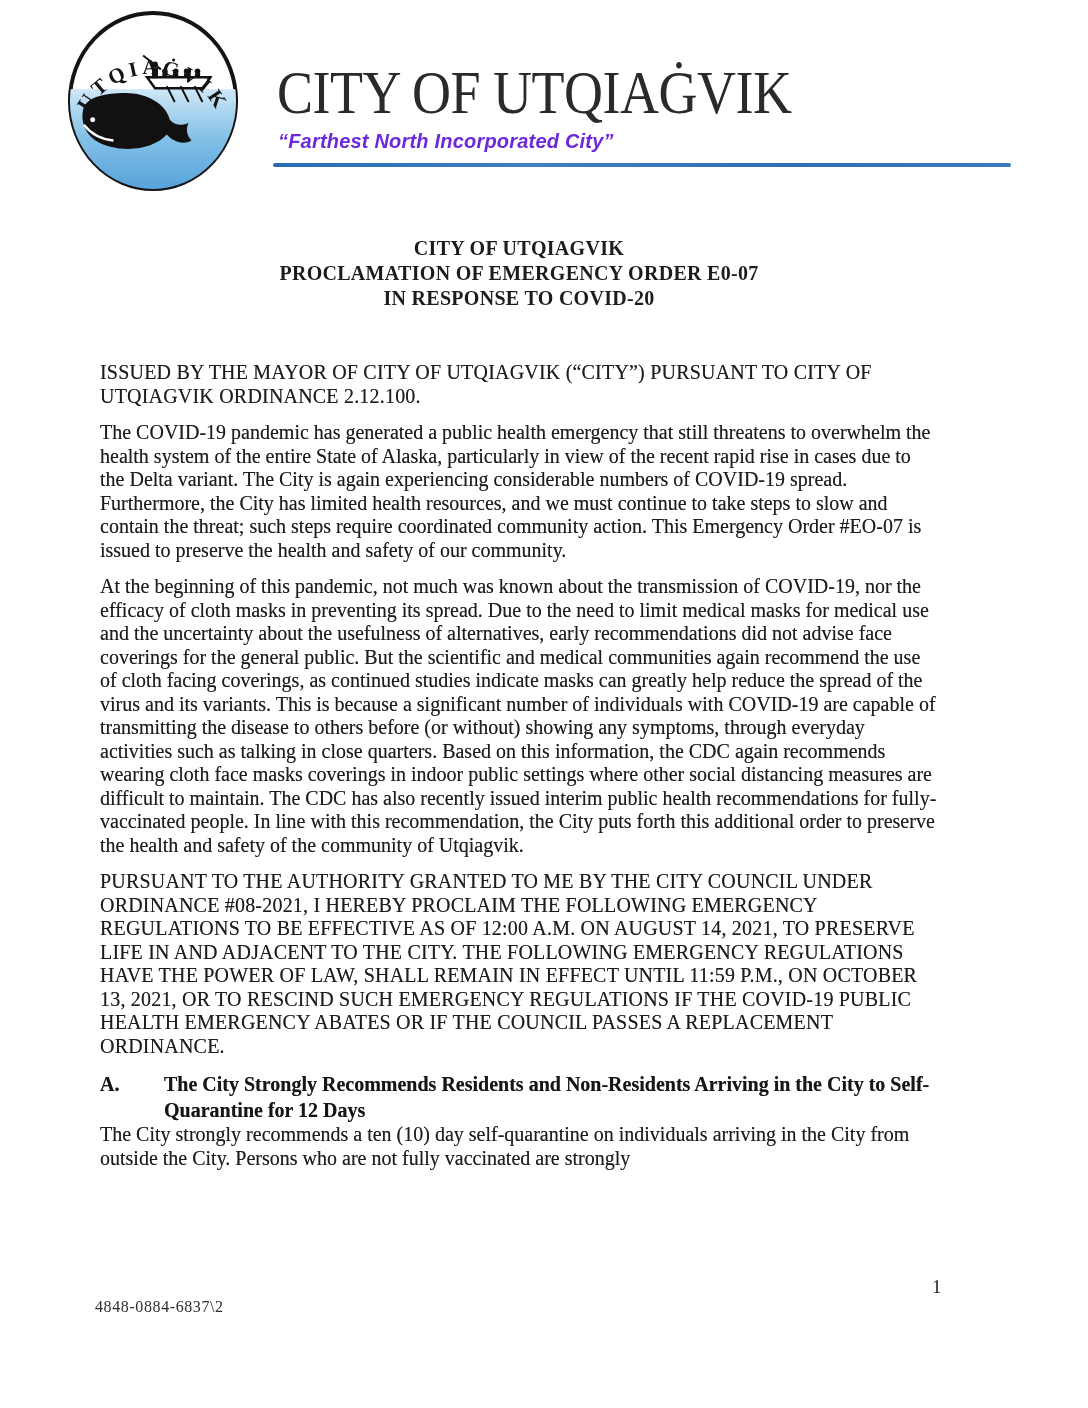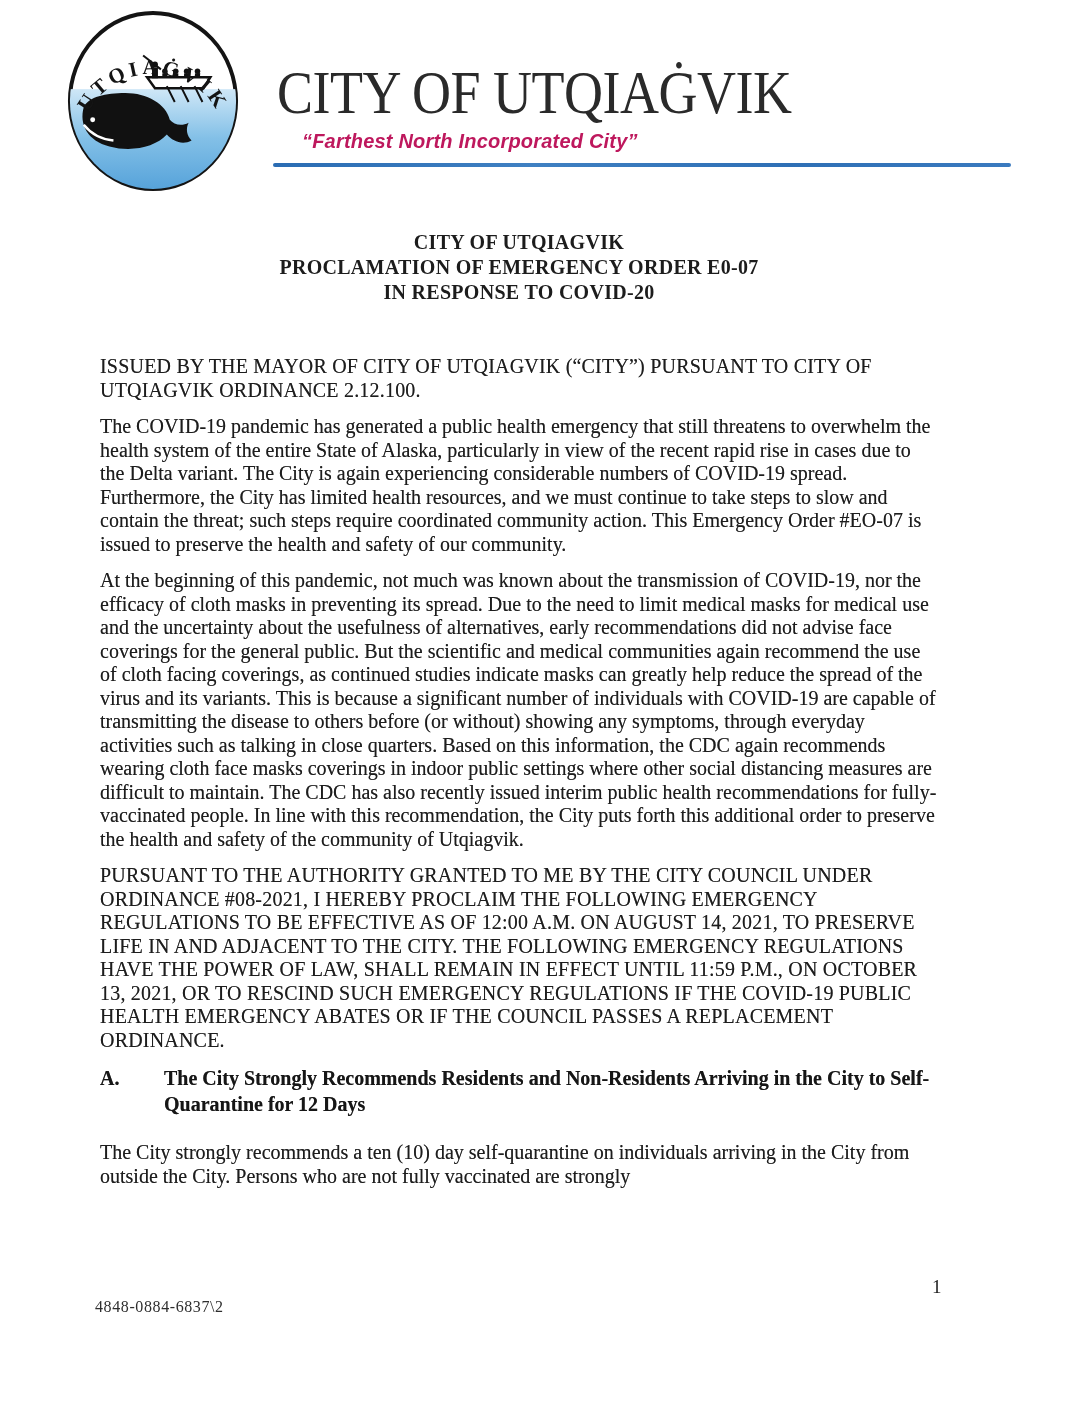--- a/index.html
+++ b/index.html
@@ -20,51 +20,50 @@
     position:absolute; left:213px; top:50px;
     font-family:"Liberation Serif", serif;
     font-size:54px; letter-spacing:-0.5px; color:#2a2a2a;
     transform:scaleY(1.12); transform-origin:left top;
     white-space:nowrap;
   }
   .lh-tagline {
     position:absolute; left:214px; top:122px;
     font-family:"Liberation Sans", sans-serif;
     font-weight:bold; font-style:italic;
-    font-size:20px; color:#be185d; letter-spacing:0.2px;
+    font-size:20px; color:#6d28d9; letter-spacing:0.2px;
     white-space:nowrap;
-    margin-left:24px;
   }
   .lh-rule {
     position:absolute; left:209px; top:155px;
     width:738px; height:4px; border-radius:2px;
     background:linear-gradient(90deg,#2a6cb3,#3f80c2 35%,#2e6fb5 70%,#3a7abf);
   }
 
   
-  .doc-main { position:absolute; left:100px; top:230px; width:838px; }
+  .doc-main { position:absolute; left:100px; top:236px; width:838px; }
   .doc-title {
     text-align:center; font-weight:bold;
     font-size:20px; line-height:25px; letter-spacing:0.3px;
     color:#1c1c1c; margin-bottom:50px;
   }
   .para {
     font-size:20px; line-height:23.5px;
     margin:0 0 13px 0; color:#1d1d1d;
     text-shadow:0 0 0.35px rgba(20,20,20,0.55);
   }
   .para.caps { letter-spacing:0.2px; margin-top:7px; }
   .section-heading {
     position:relative; padding-left:64px;
     font-weight:bold; font-size:20px; line-height:26px;
     color:#161616; margin:11px 0 0 0;
     text-shadow:0 0 0.35px rgba(20,20,20,0.55);
   }
   .section-label { position:absolute; left:0; top:0; }
-  .para.quarantine { margin-top:24px; }
+  .para.quarantine { }
 
   
   .footer-docnum {
     position:absolute; left:95px; top:1298px;
     font-size:16px; letter-spacing:0.6px; color:#2e2e2e;
   }
   .footer-page {
     position:absolute; left:932px; top:1276px;
     font-size:19px; color:#222222;
   }

